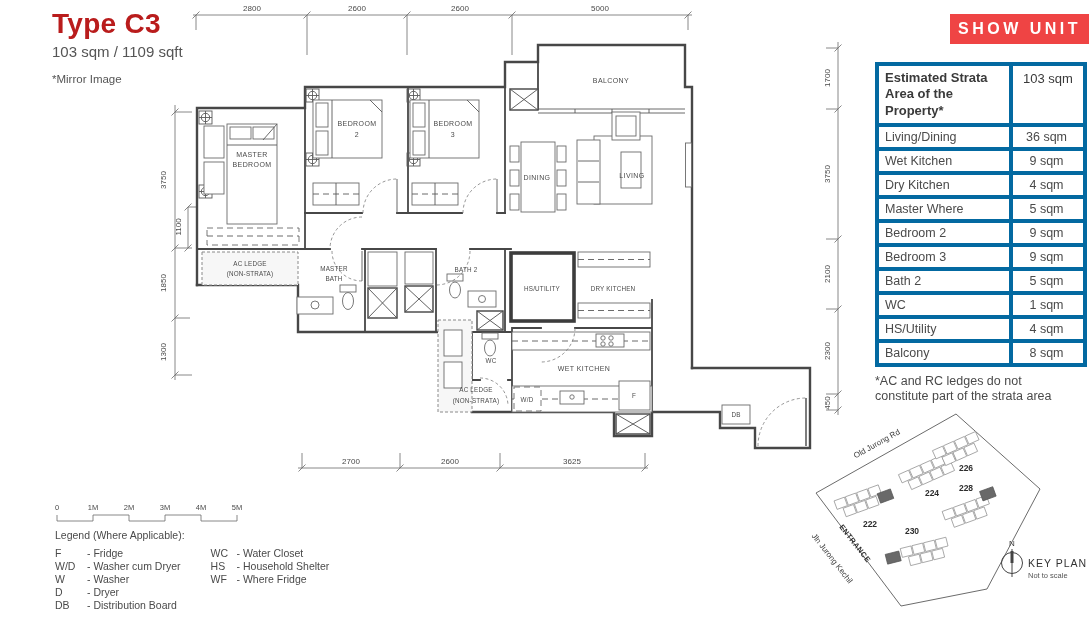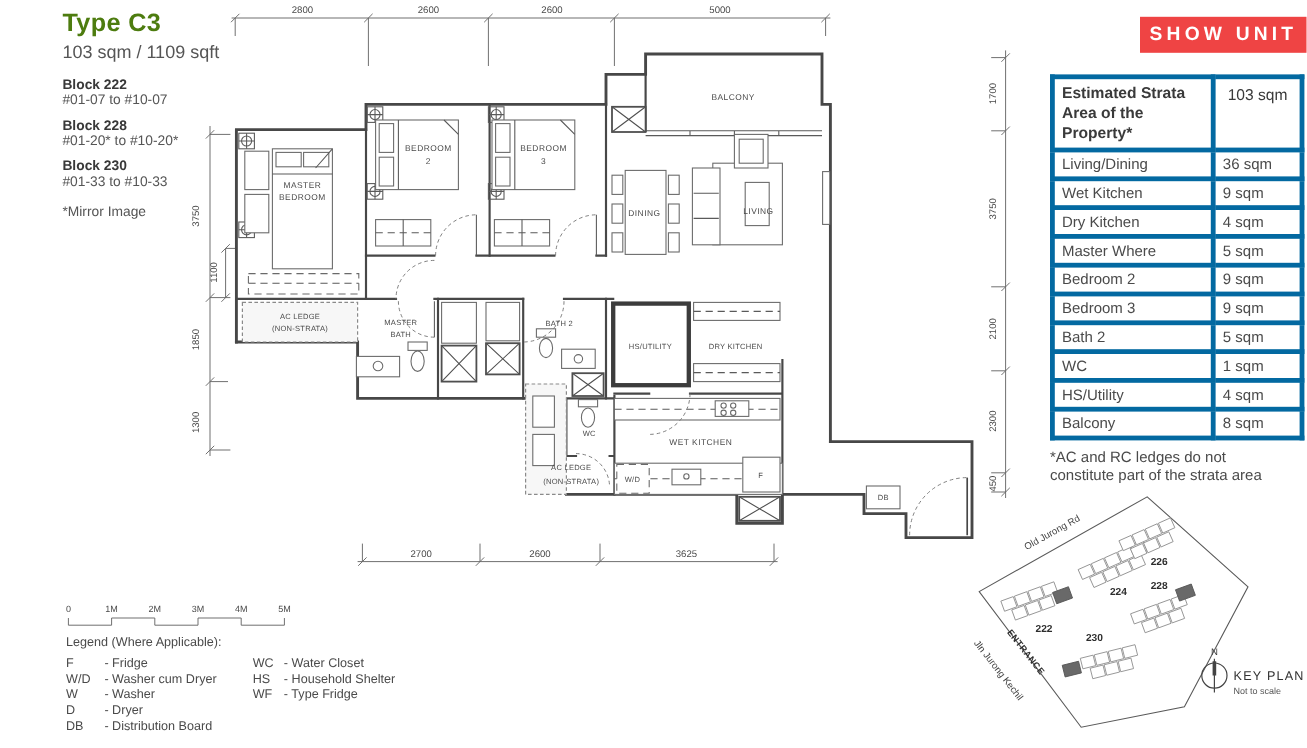--- a/index.html
+++ b/index.html
@@ -2,39 +2,39 @@
 <html><head>
 <meta charset="utf-8">
 <style>
   html,body{margin:0;padding:0;background:#fff;}
   .page{position:relative;width:1089px;height:623px;background:#fff;overflow:hidden;
         font-family:"Liberation Sans",sans-serif;color:#4a4a4a;}
   .page svg{position:absolute;left:0;top:0;}
 
   
   .unit-info{position:absolute;left:52px;top:8px;}
-  .unit-title{font-size:21px;font-weight:bold;color:#4d7c0f;letter-spacing:.3px;margin:0;}
+  .unit-title{font-size:28px;font-weight:bold;color:#b91c1c;letter-spacing:.3px;margin:0;}
   .unit-area{font-size:15px;color:#555;margin-top:3px;}
   .blocks{margin-top:13px;}
   .block{margin-bottom:9px;}
   .block-name{font-size:11.5px;font-weight:bold;color:#383838;}
   .block-levels{font-size:11.5px;color:#555;margin-top:1px;}
   .mirror-note{margin-top:13px;font-size:11.5px;color:#555;}
 
   
   .show-unit{position:absolute;left:950px;top:14px;width:139px;height:30px;line-height:30px;
              background:#ef4444;color:#fff;font-weight:bold;font-size:16px;letter-spacing:3.5px;
              text-align:center;}
 
   
   .strata{position:absolute;left:875px;top:62px;border-collapse:collapse;border:2px solid #6f6f6f;}
   .strata td{border:4px solid #0369a1;font-size:12.5px;color:#4a4a4a;padding:2px 6px;height:16px;}
   .strata td.hl{font-weight:bold;color:#3a3a3a;font-size:13px;line-height:1.25;width:118px;padding:4px 6px;}
   .strata td.hv{font-weight:normal;color:#3a3a3a;font-size:13px;text-align:center;vertical-align:top;width:58px;padding-top:5px;}
-  .strata td.val{text-align:left;padding-right:9px;}
+  .strata td.val{text-align:center;padding-right:9px;}
   .footnote{position:absolute;left:875px;top:355px;width:198px;font-size:12.5px;line-height:1.22;color:#4a4a4a;margin-top:19px;}
 
   
   .legend{position:absolute;left:55px;top:529px;font-size:10.5px;color:#4a4a4a;}
   .legend-title{margin-bottom:6px;}
   .legend-cols{display:flex;gap:30px;}
   .legend-row{display:flex;margin-bottom:1px;}
   .abbr1{width:32px;}
   .abbr2{width:26px;}
 
@@ -387,34 +387,20 @@
       </g>
       <text class="kpr" x="1012" y="546">N</text>
       <text class="kpt" x="1028" y="567">KEY PLAN</text>
       <text class="kpn" x="1028" y="578">Not to scale</text>
     </g>
   </svg>
 
   <div class="unit-info">
     <div class="unit-title">Type C3</div>
     <div class="unit-area">103 sqm / 1109 sqft</div>
-    <div class="blocks">
-      <div class="block">
-        <div class="block-name">Block 222</div>
-        <div class="block-levels">#01-07 to #10-07</div>
-      </div>
-      <div class="block">
-        <div class="block-name">Block 228</div>
-        <div class="block-levels">#01-20* to #10-20*</div>
-      </div>
-      <div class="block">
-        <div class="block-name">Block 230</div>
-        <div class="block-levels">#01-33 to #10-33</div>
-      </div>
-    </div>
     <div class="mirror-note">*Mirror Image</div>
   </div>
 
   <div class="show-unit">SHOW UNIT</div>
 
   <table class="strata">
     <tbody>
       <tr>
         <td class="hl">Estimated Strata Area of the Property*</td>
         <td class="hv">103 sqm</td>
@@ -492,19 +478,19 @@
         <div class="legend-row">
             <span class="abbr2">WC</span>
             <span>- Water Closet</span>
           </div>
         <div class="legend-row">
             <span class="abbr2">HS</span>
             <span>- Household Shelter</span>
           </div>
         <div class="legend-row">
             <span class="abbr2">WF</span>
-            <span>- Type Fridge</span>
+            <span>- Where Fridge</span>
           </div>
       </div>
     </div>
   </div>
 
 </div>
 
 </body></html>

